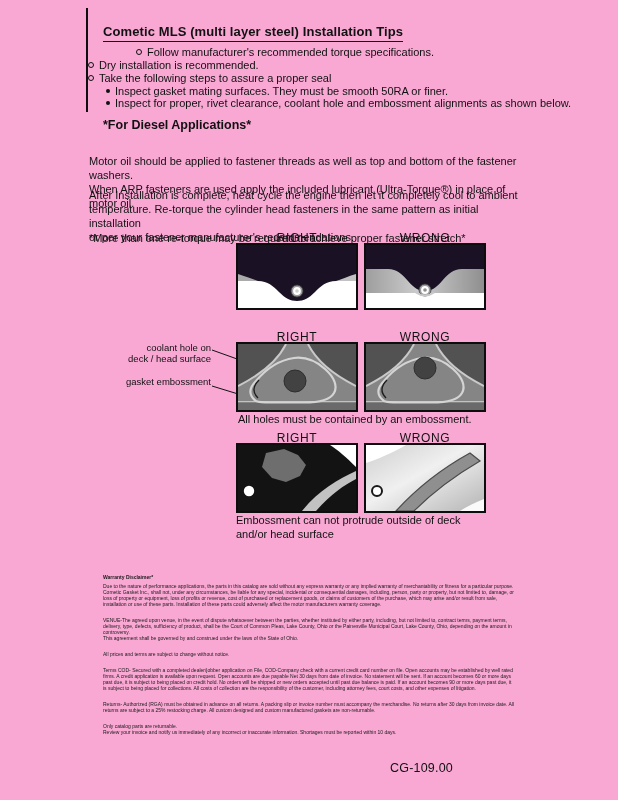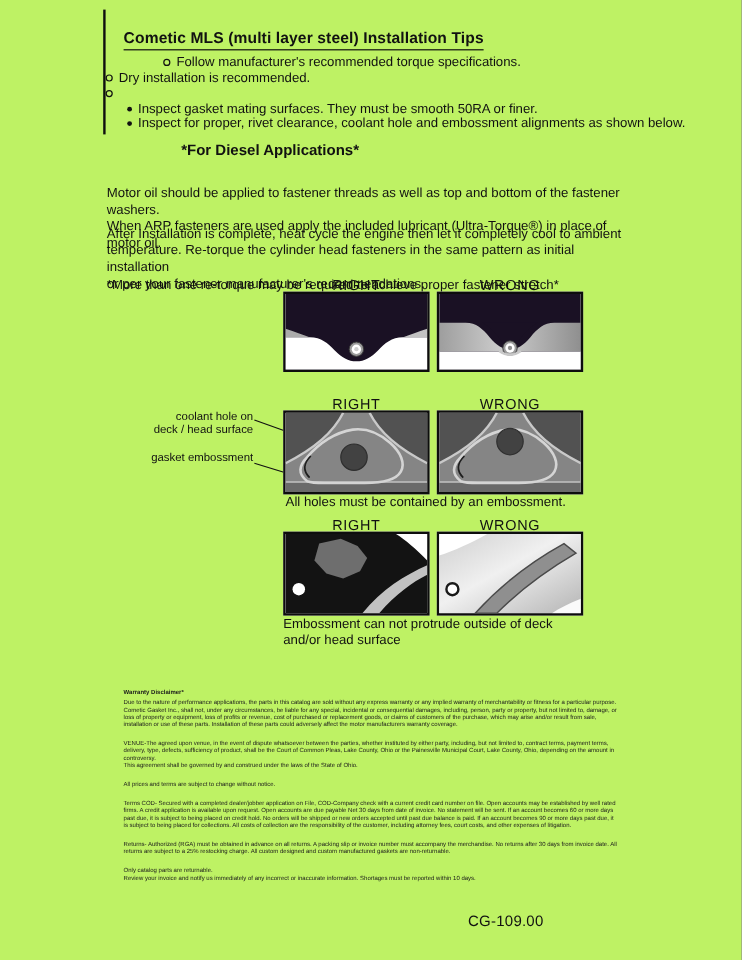--- a/index.html
+++ b/index.html
@@ -1,29 +1,29 @@
 <!DOCTYPE html>
 <html><head>
 <meta charset="utf-8">
 <style>
   html,body{margin:0;padding:0;background:#888;}
   .page{
-    position:relative;width:618px;height:800px;background:#bef264;
+    position:relative;width:618px;height:800px;background:#f9a8d4;
     font-family:"Liberation Sans","DejaVu Sans",sans-serif;color:#111;
     overflow:hidden;margin:0 auto;
   }
   .abs{position:absolute;}
   .pre{white-space:pre-line;}
   .vline{width:2px;background:#0f0f0f;}
   .title{font-size:13px;font-weight:bold;letter-spacing:.1px;}
   .title .t-inner{border-bottom:1.6px solid #0f0f0f;padding-bottom:2px;display:inline-block;}
   .blist-line{display:flex;align-items:center;gap:5px;font-size:11px;height:13px;}
   .b-circle{width:4px;height:4px;border:1px solid #111;border-radius:50%;flex:0 0 auto;}
   .b-dot{width:4px;height:4px;background:#111;border-radius:50%;flex:0 0 auto;}
-  .h2{font-size:12.5px;font-weight:bold;margin-left:48px;}
+  .h2{font-size:12.5px;font-weight:bold;}
   .body-text{font-size:11px;line-height:14px;margin-top:22px;}
   .rw-label{font-size:12px;letter-spacing:.6px;text-align:center;width:122px;}
   .panel{width:122px;border:2px solid #0d0d0d;box-sizing:border-box;background:#fff;}
   .panel svg{display:block;width:100%;height:100%;}
   .caption{font-size:11px;line-height:13.5px;}
   .callout{font-size:9.5px;line-height:10.8px;text-align:right;}
   .fineprint-outer{width:412px;height:180px;}
   .fineprint-inner{width:824px;transform:scale(.5);transform-origin:0 0;
     font-size:10px;line-height:12px;color:#1a1a1a;}
   .fineprint-inner .fp-h{font-weight:bold;margin:0 0 6px 0;}
@@ -44,20 +44,21 @@
   <div class="abs blist-line" style="left:88px;top:45px;margin-left:48px;">
     <span class="b-circle"></span>
     <span>Follow manufacturer's recommended torque specifications.</span>
   </div>
   <div class="abs blist-line" style="left:88px;top:58px;">
     <span class="b-circle"></span>
     <span>Dry installation is recommended.</span>
   </div>
   <div class="abs blist-line" style="left:88px;top:71px;">
     <span class="b-circle"></span>
+    <span>Take the following steps to assure a proper seal</span>
   </div>
   <div class="abs blist-line" style="left:106px;top:84px;">
     <span class="b-dot"></span>
     <span>Inspect gasket mating surfaces.  They must be smooth 50RA or finer.</span>
   </div>
   <div class="abs blist-line" style="left:106px;top:96px;">
     <span class="b-dot"></span>
     <span>Inspect for proper, rivet clearance, coolant hole and embossment alignments as shown below.</span>
   </div>
 

